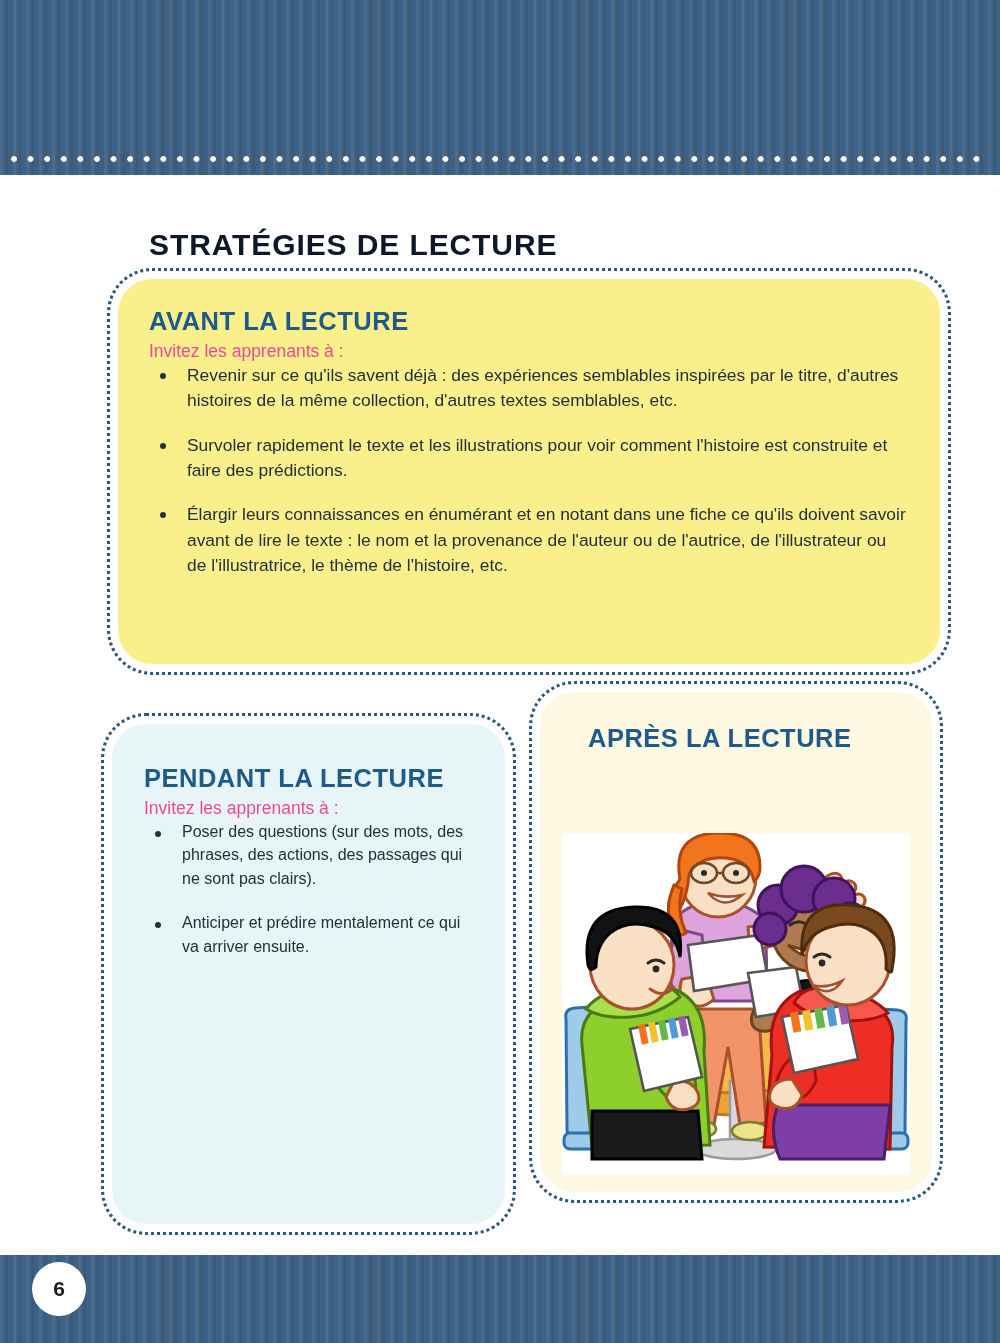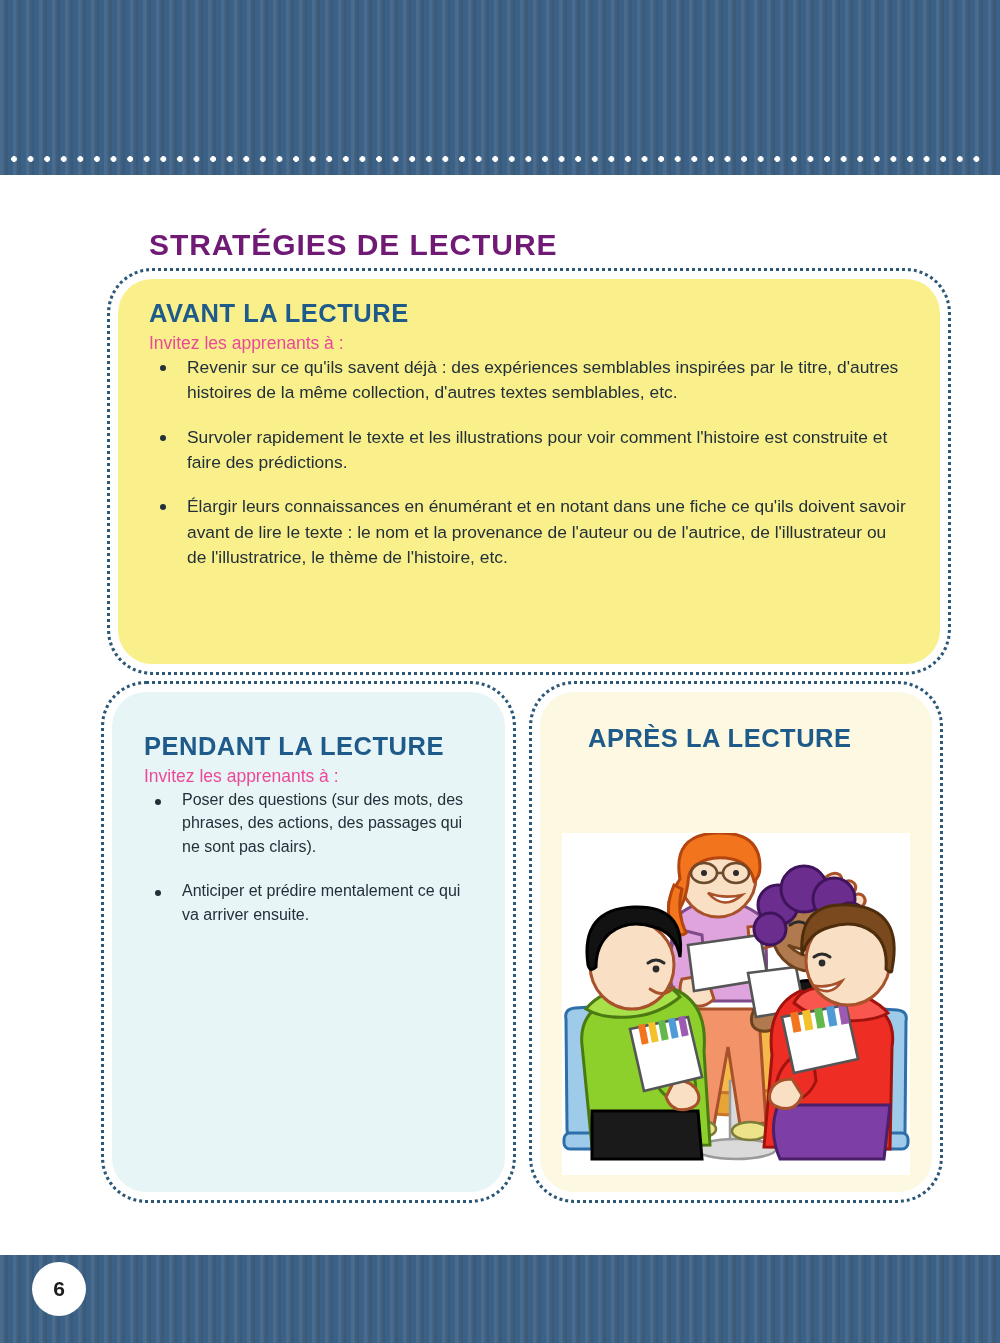--- a/index.html
+++ b/index.html
@@ -69,21 +69,21 @@
   }
 
   
   .page-title {
     position: absolute;
     left: 149px;
     top: 228px;
     font-size: 30px;
     font-weight: bold;
     letter-spacing: 0.9px;
-    color: #701a75;
+    color: #0f172a;
     font-family: "Liberation Sans", sans-serif;
   }
 
   
   .card {
     position: absolute;
     border-radius: 34px;
   }
   .card .dots {
     position: absolute;
@@ -101,21 +101,21 @@
     border-radius: 34px;
   }
   .card .inner {
     position: relative;
     z-index: 2;
   }
 
   .card-avant { left: 118px; top: 279px; width: 822px; height: 385px; }
   .card-avant .fill { background: #F9F08C; }
 
-  .card-pendant { left: 112px; top: 692px; width: 393px; height: 500px; }
+  .card-pendant { left: 112px; top: 724px; width: 393px; height: 500px; }
   .card-pendant .fill { background: #E8F5F6; }
 
   .card-apres { left: 540px; top: 692px; width: 392px; height: 500px; }
   .card-apres .fill { background: #FDF8E2; }
 
   
   .card-heading {
     font-size: 25.5px;
     font-weight: bold;
     letter-spacing: 0.5px;
@@ -145,21 +145,21 @@
     content: "";
     position: absolute;
     left: 11px;
     width: 6px;
     height: 6px;
     border-radius: 50%;
     background: #23303a;
   }
 
   
-  .card-avant .inner { padding: 20px 30px 0 31px; }
+  .card-avant .inner { padding: 28px 30px 0 31px; }
   .card-avant ul.bullets li {
     font-size: 17.4px;
     line-height: 1.46;
     margin-bottom: 19px;
   }
   .card-avant ul.bullets li::before { top: 10px; }
 
   
   .card-pendant .inner { padding: 40px 24px 0 32px; }
   .card-pendant ul.bullets li {

